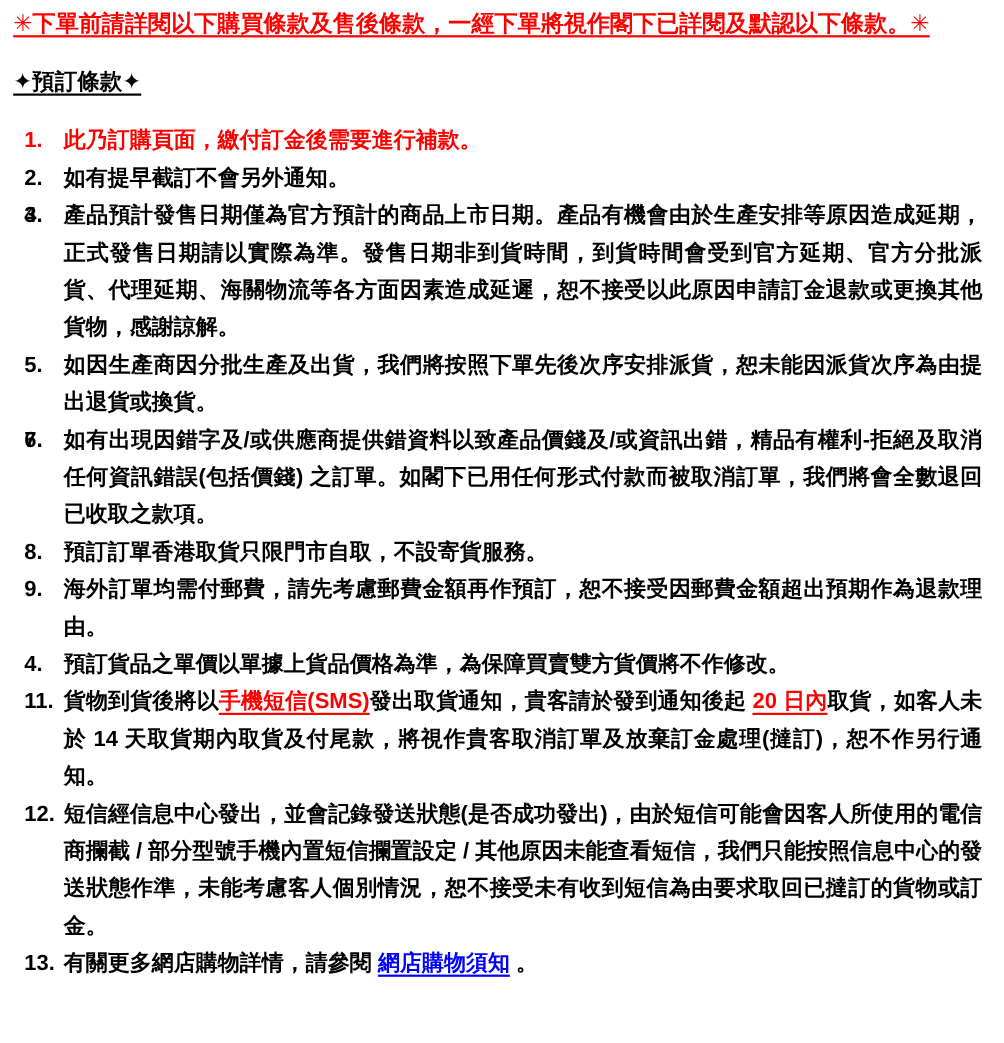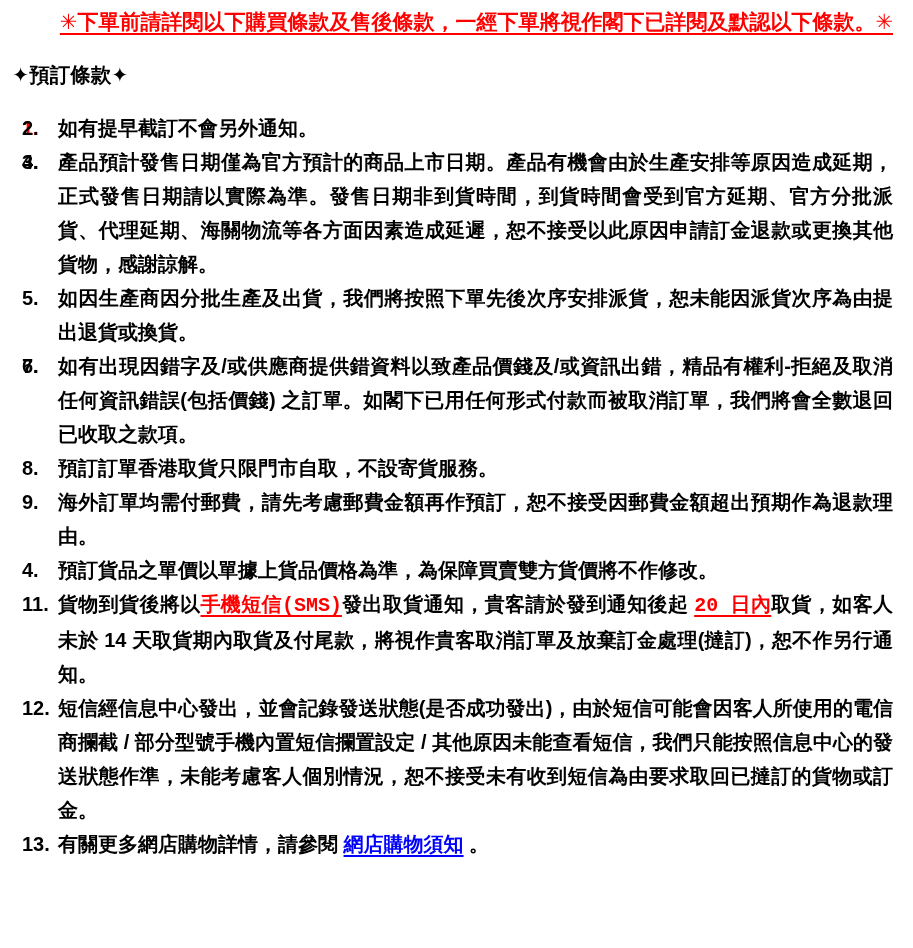--- a/index.html
+++ b/index.html
@@ -19,27 +19,27 @@
     overflow: hidden;
   }
   .notice {
     color: #ff0000;
     font-size: 21px;
     line-height: 27px;
     text-decoration: underline;
     text-underline-offset: 4px;
     white-space: nowrap;
     margin: 0;
-    text-align: right;
   }
   .section-heading {
     color: #000000;
     font-size: 20.5px;
     line-height: 26px;
     margin: 27px 0 0 0;
+    text-decoration: underline;
     text-underline-offset: 4px;
     display: inline-block;
   }
   ol.terms {
     list-style: none;
     margin: 23px 0 0 0;
     padding: 0;
     font-size: 20px;
     line-height: 34px;
   }
@@ -53,39 +53,38 @@
     position: absolute;
     left: 10px;
     top: 0;
   }
   .normal { color: #000000; }
   .red { color: #ff0000; }
   .red-underline {
     color: #ff0000;
     text-decoration: underline;
     text-underline-offset: 4px;
-    font-family: Liberation Mono, monospace;
   }
   a.link {
     color: #0000ff;
     text-decoration: underline;
     text-underline-offset: 4px;
     cursor: pointer;
   }
 </style>
 </head>
 <body>
 
 <div class="page">
   <p class="notice">✳下單前請詳閱以下購買條款及售後條款，一經下單將視作閣下已詳閱及默認以下條款。✳</p>
 
   <h2 class="section-heading">✦預訂條款✦</h2>
 
   <ol class="terms">
-      <li><span class="num red">1.</span></li>
+      <li><span class="num red">1.</span><span><span class="red">此乃訂購頁面，繳付訂金後需要進行補款。</span></span></li>
       <li><span class="num normal">2.</span><span><span class="normal">如有提早截訂不會另外通知。</span></span></li>
       <li><span class="num normal">3.</span></li>
       <li><span class="num normal">4.</span><span><span class="normal">產品預計發售日期僅為官方預計的商品上市日期。產品有機會由於生產安排等原因造成延期，正式發售日期請以實際為準。發售日期非到貨時間，到貨時間會受到官方延期、官方分批派貨、代理延期、海關物流等各方面因素造成延遲，恕不接受以此原因申請訂金退款或更換其他貨物，感謝諒解。</span></span></li>
       <li><span class="num normal">5.</span><span><span class="normal">如因生產商因分批生產及出貨，我們將按照下單先後次序安排派貨，恕未能因派貨次序為由提出退貨或換貨。</span></span></li>
       <li><span class="num normal">6.</span></li>
       <li><span class="num normal">7.</span><span><span class="normal">如有出現因錯字及/或供應商提供錯資料以致產品價錢及/或資訊出錯，精品有權利-拒絕及取消任何資訊錯誤(包括價錢) 之訂單。如閣下已用任何形式付款而被取消訂單，我們將會全數退回已收取之款項。</span></span></li>
       <li><span class="num normal">8.</span><span><span class="normal">預訂訂單香港取貨只限門市自取，不設寄貨服務。</span></span></li>
       <li><span class="num normal">9.</span><span><span class="normal">海外訂單均需付郵費，請先考慮郵費金額再作預訂，恕不接受因郵費金額超出預期作為退款理由。</span></span></li>
       <li><span class="num normal">4.</span><span><span class="normal">預訂貨品之單價以單據上貨品價格為準，為保障買賣雙方貨價將不作修改。</span></span></li>
       <li><span class="num normal">11.</span><span><span class="normal">貨物到貨後將以</span><span class="red-underline">手機短信(SMS)</span><span class="normal">發出取貨通知，貴客請於發到通知後起 </span><span class="red-underline">20 日內</span><span class="normal">取貨，如客人未於 14 天取貨期內取貨及付尾款，將視作貴客取消訂單及放棄訂金處理(撻訂)，恕不作另行通知。</span></span></li>

